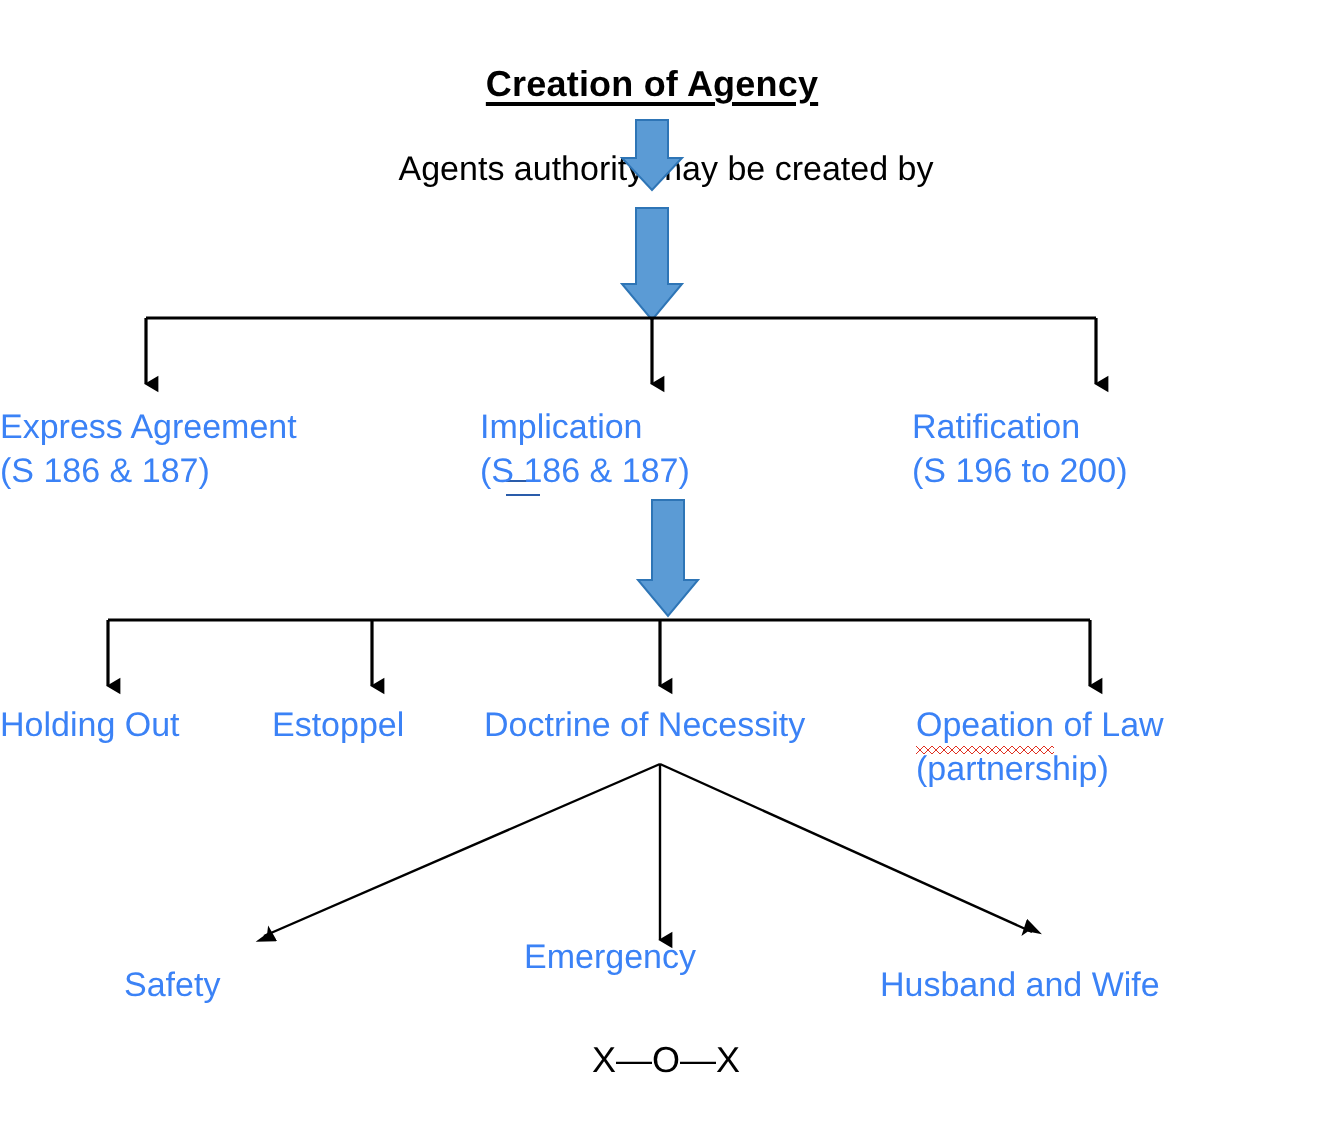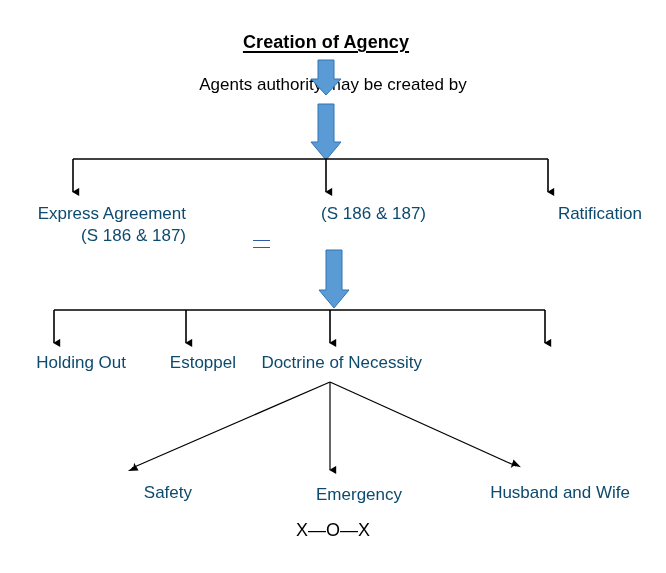--- a/index.html
+++ b/index.html
@@ -23,25 +23,25 @@
   }
   svg.overlay {
     position: absolute;
     left: 0; top: 0;
     width: 666px;
     height: 573px;
     pointer-events: none;
   }
   .node {
     position: absolute;
-    text-align: right;
+    text-align: left;
     font-size: 17px;
     line-height: 22px;
     white-space: nowrap;
-    color: #0c4a6e;
+    color: #3b82f6;
   }
   .node .l2 { display: block; }
 
   .title {
     position: absolute;
     left: 0;
     top: 32px;
     width: 652px;
     text-align: center;
     font-size: 18px;
@@ -137,45 +137,51 @@
   </div>
 
   <div class="blue-mark"></div>
 
   <div class="node" style="left:0px; top:203px; width:186px;">
     <span class="l1">Express Agreement</span>
     <span class="l2">(S 186 &amp; 187)</span>
   </div>
 
   <div class="node" style="left:240px; top:203px; width:186px;">
+    <span class="l1">Implication</span>
     <span class="l2">(S 186 &amp; 187)</span>
   </div>
 
   <div class="node" style="left:456px; top:203px; width:186px;">
     <span class="l1">Ratification</span>
+    <span class="l2">(S 196 to 200)</span>
   </div>
 
   <div class="node" style="left:0px; top:352px; width:126px;">
     <span class="l1">Holding Out</span>
   </div>
 
   <div class="node" style="left:136px; top:352px; width:100px;">
     <span class="l1">Estoppel</span>
   </div>
 
   <div class="node" style="left:242px; top:352px; width:180px;">
     <span class="l1">Doctrine of Necessity</span>
   </div>
 
+  <div class="node" style="left:458px; top:352px; width:180px;">
+    <span class="squiggle">Opeation</span><span> of Law</span>
+    <span class="l2">(partnership)</span>
+  </div>
 
   <div class="node" style="left:62px; top:482px; width:130px;">
     <span class="l1">Safety</span>
   </div>
 
-  <div class="node" style="left:262px; top:484px; width:140px;">
+  <div class="node" style="left:262px; top:468px; width:140px;">
     <span class="l1">Emergency</span>
   </div>
 
   <div class="node" style="left:440px; top:482px; width:190px;">
     <span class="l1">Husband and Wife</span>
   </div>
 
   <div class="footer">
     <span class="dash left"></span>
     <span class="xox">X—O—X</span>

